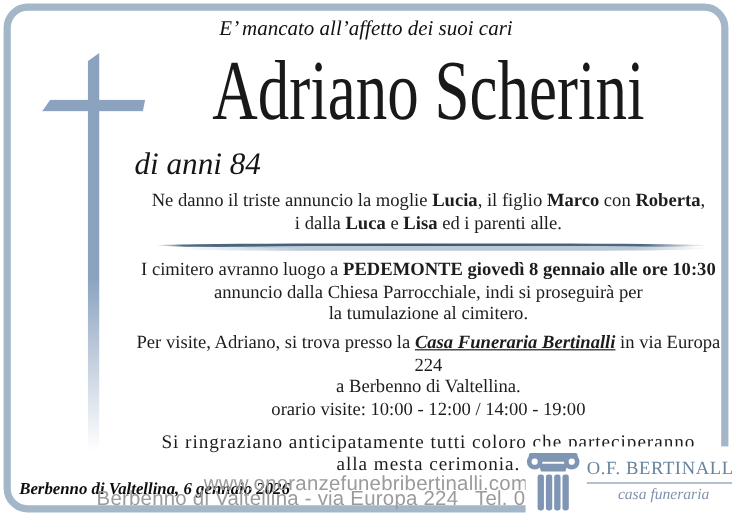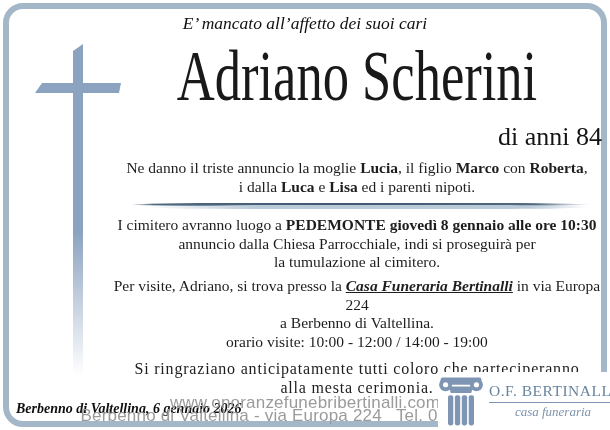--- a/index.html
+++ b/index.html
@@ -12,22 +12,22 @@
         background:linear-gradient(180deg,#8ca3c0 0%,#8ca3c0 55%,rgba(140,163,192,.45) 78%,rgba(140,163,192,0) 97%);
         clip-path:polygon(0 7px,100% 0,100% 100%,0 100%);}
   .cross-h{position:absolute;left:35px;top:83px;width:86px;height:10px;background:#8ca3c0;
         clip-path:polygon(7px 0,100% 0,calc(100% - 2px) 100%,0 100%);}
   
   .tagline{position:absolute;left:0;top:13px;width:610px;text-align:center;
         font-style:italic;font-size:17.5px;color:#111;}
   .name{position:absolute;left:112px;top:38px;width:490px;margin:0;text-align:center;
         font-weight:400;font-size:71px;line-height:76px;color:#191919;
         transform:scaleX(.74);transform-origin:50% 50%;white-space:nowrap;}
-  .age{position:absolute;left:112px;top:122px;width:490px;text-align:right;
-        font-size:26px;color:#151515;}
+  .age{position:absolute;left:112px;top:122px;width:490px;text-align:left;
+        font-style:italic;font-size:26px;color:#151515;}
   
   .para{position:absolute;left:112px;width:490px;margin:0;text-align:center;
         font-size:15.5px;line-height:18.5px;color:#1d1d1d;}
   .p1{top:159px;}
   .p2{top:216px;}
   .p3{top:277px;}
   .p4{top:331px;font-size:16px;letter-spacing:.8px;line-height:19px;margin-top:28px;}
   .para b{font-weight:bold;}
   .bi{font-weight:bold;font-style:italic;text-decoration:underline;}
   
@@ -60,21 +60,21 @@
 
   <div>
     <div class="cross-v"></div>
     <div class="cross-h"></div>
   </div>
 
   <div class="tagline">E’ mancato all’affetto dei suoi cari</div>
   <h1 class="name">Adriano Scherini</h1>
   <div class="age">di anni 84</div>
 
-  <p class="para p1"><span>Ne danno il triste annuncio la moglie </span><b>Lucia</b><span>, il figlio </span><b>Marco</b><span> con </span><b>Roberta</b><span>,</span><br><span>i dalla </span><b>Luca</b><span> e </span><b>Lisa</b><span> ed i parenti nipoti.</span></p>
+  <p class="para p1"><span>Ne danno il triste annuncio la moglie </span><b>Lucia</b><span>, il figlio </span><b>Marco</b><span> con </span><b>Roberta</b><span>,</span><br><span>i dalla </span><b>Luca</b><span> e </span><b>Lisa</b><span> ed i parenti alle.</span></p>
 
   <div class="divider">
     <div class="dark"></div>
     <div class="light"></div>
   </div>
 
   <p class="para p2"><span>I cimitero avranno luogo a </span><b>PEDEMONTE giovedì 8 gennaio alle ore 10:30</b><br><span>annuncio dalla Chiesa Parrocchiale, indi si proseguirà per</span><br><span>la tumulazione al cimitero.</span></p>
 
   <p class="para p3"><span>Per visite, Adriano, si trova presso la </span><span class="bi">Casa Funeraria Bertinalli</span><span> in via Europa 224</span><br><span>a Berbenno di Valtellina.</span><br><span>orario visite: 10:00 - 12:00 / 14:00 - 19:00</span></p>
 

